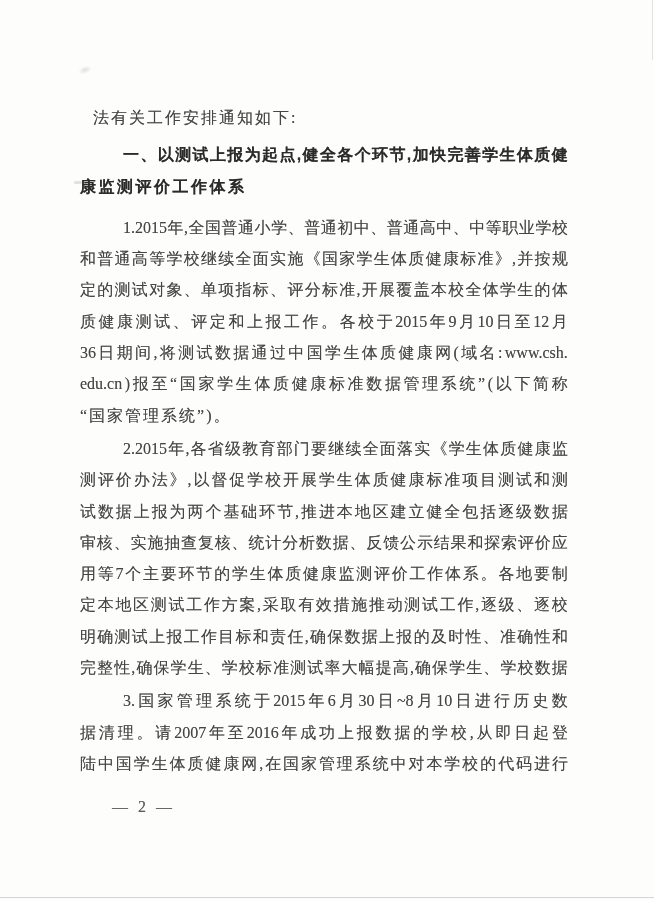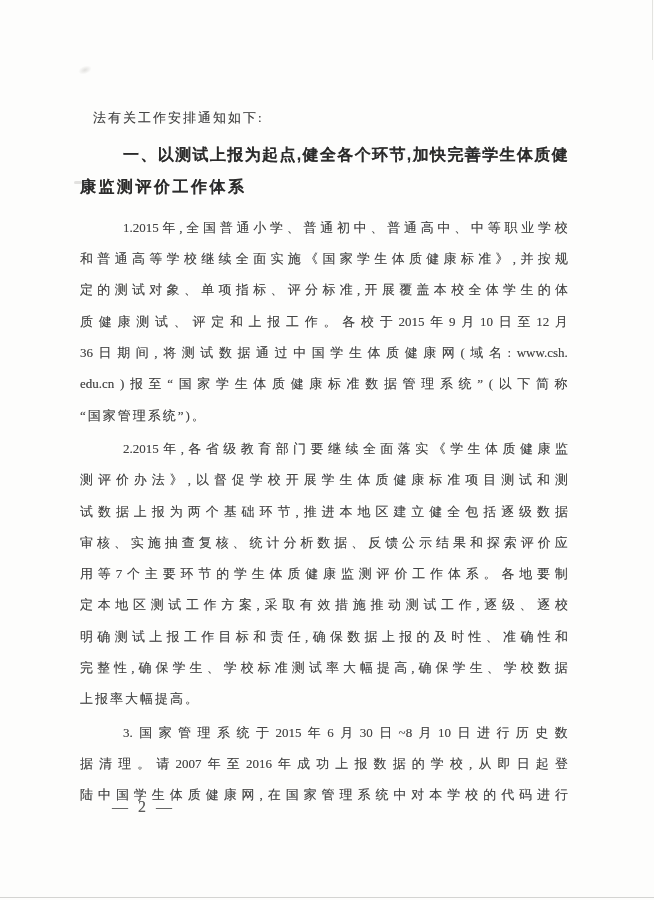--- a/index.html
+++ b/index.html
@@ -30,21 +30,21 @@
     background:rgba(215,215,212,.7);
   }
 
   .textblock {
     position:absolute; left:80px; top:102px; width:488px;
     color:#454545;
     text-shadow:0 0 .6px rgba(90,90,90,.55);
   }
   .line {
     height:31.3px; line-height:31.3px;
-    font-size:13px;
+    font-size:16px;
     letter-spacing:2px;
     white-space:nowrap;
   }
   .line.justify {
     display:flex; justify-content:space-between; align-items:center;
     letter-spacing:0;
   }
   .line.indent { padding-left:43px; }
   .textblock .line:first-child { padding-left:13px; }  
   .line.bold {
@@ -519,21 +519,20 @@
         <span>确</span>
         <span>保</span>
         <span>学</span>
         <span>生</span>
         <span>、</span>
         <span>学</span>
         <span>校</span>
         <span>数</span>
         <span>据</span>
       </div>
-      <div class="line">上报率大幅提高。</div>
       <div class="line justify indent gap-sm">
         <span>3.</span>
         <span>国</span>
         <span>家</span>
         <span>管</span>
         <span>理</span>
         <span>系</span>
         <span>统</span>
         <span>于</span>
         <span>2015</span>

